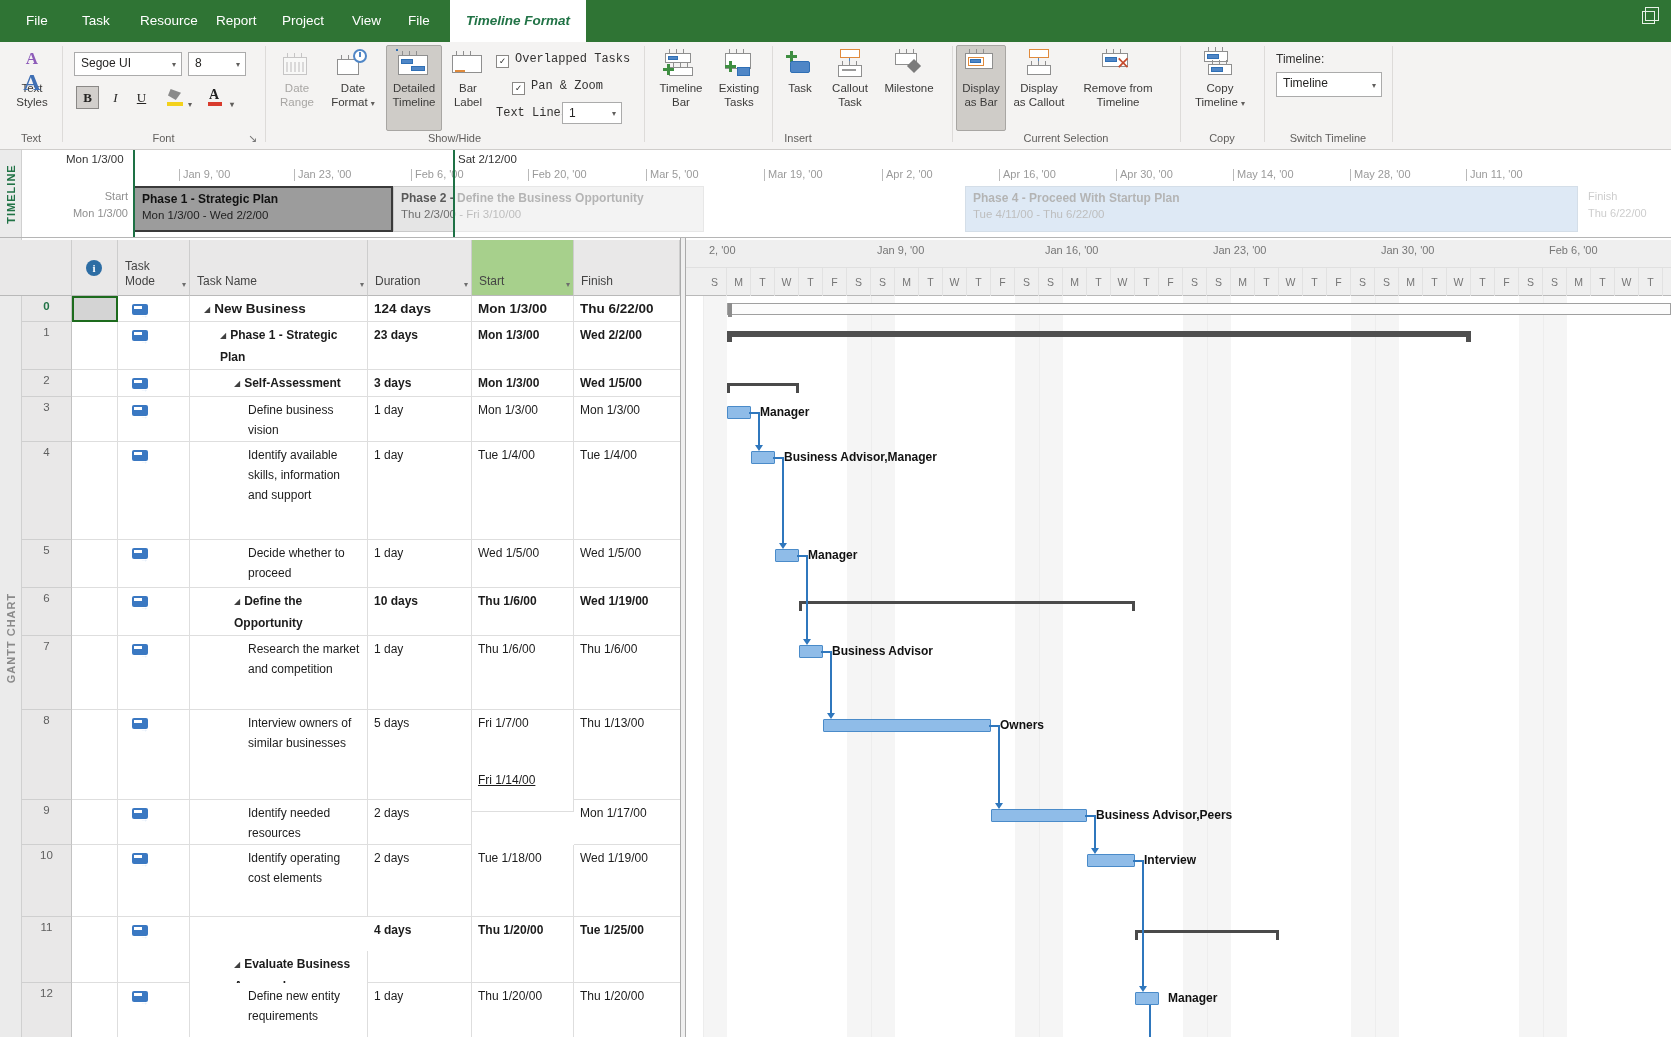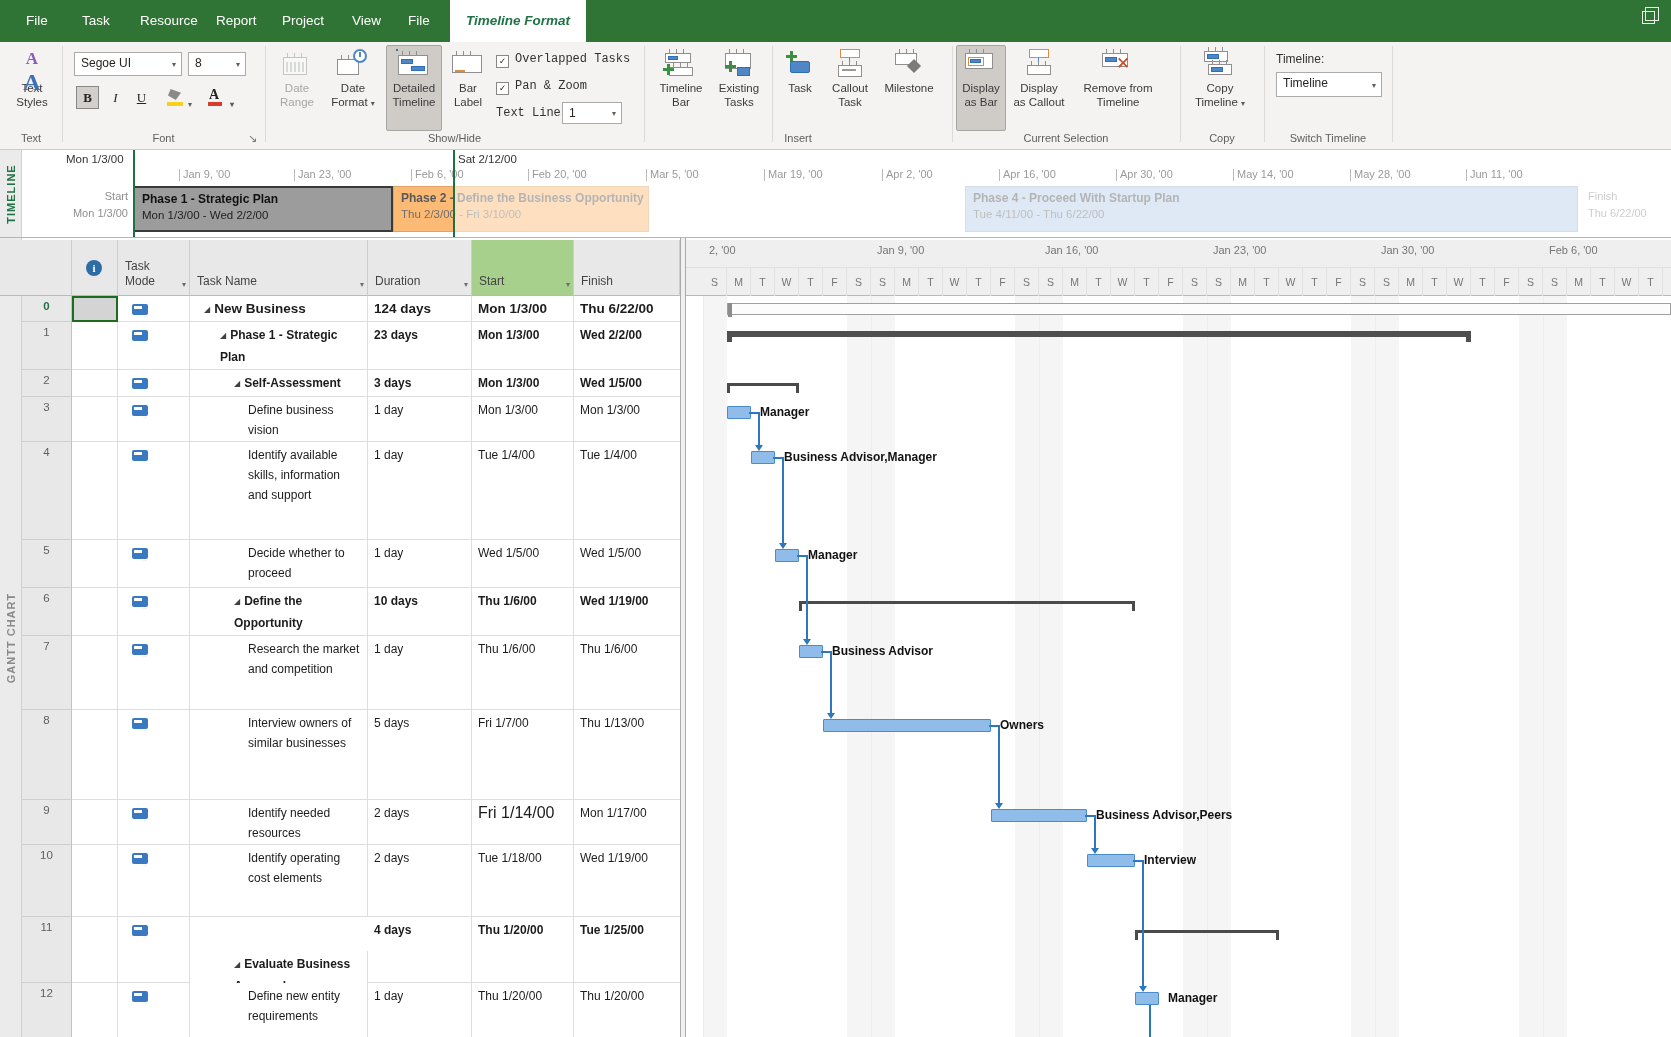--- a/index.html
+++ b/index.html
@@ -187,21 +187,21 @@
           <div class="card" style="left: 2px; top: 6px; width: 30px; height: 18px;">
             <div style="position: absolute; left: 2px; top: 14px; width: 10px; height: 2px; background: rgb(224, 138, 60);"></div>
           </div>
         </div>
         <div class="lbl">
           <div>Bar</div>
           <div>Label</div>
         </div>
       </div>
       <div class="chk" style="left: 496px; top: 10px;"><span class="box">✓</span>Overlapped Tasks</div>
-      <div class="chk" style="left: 496px; top: 37px;"><span class="box">✓</span>Pan &amp; Zoom</div>
+      <div class="chk" style="left: 512px; top: 37px;"><span class="box">✓</span>Pan &amp; Zoom</div>
       <div class="chk" style="left: 496px; top: 64px;">Text Lines:</div>
       <div class="combo" style="left: 562px; top: 60px; width: 60px; height: 22px;">1<span class="arr">▾</span></div>
       <div class="bigbtn" style="left: 652px; width: 58px;">
         <div class="ic">
           <div class="card" style="left: 2px; top: 4px; width: 26px; height: 10px;">
             <div class="bluebar" style="left: 2px; top: 2px; width: 10px; height: 4px;"></div>
           </div>
           <div class="card" style="left: 6px; top: 18px; width: 24px; height: 9px;"></div>
           <div class="greenplus" style="left: 0px; top: 15px;"></div>
         </div>
@@ -328,21 +328,21 @@
         <div>Mon 1/3/00</div>
       </div>
       <div class="caplbl" style="left: 1588px;">
         <div>Finish</div>
         <div>Thu 6/22/00</div>
       </div>
       <div class="phase" style="left: 133px; width: 260px; background: rgb(156, 156, 156); border: 2px solid rgb(58, 58, 58);">
         <div class="pn" style="color: rgb(17, 17, 17);">Phase 1 - Strategic Plan</div>
         <div class="pd" style="color: rgb(34, 34, 34);">Mon 1/3/00 - Wed 2/2/00</div>
       </div>
-      <div class="phase" style="left: 393px; width: 256px; background: #fdba74; border: 1px solid rgba(0, 0, 0, 0.12);">
+      <div class="phase" style="left: 393px; width: 311px; background: #e5e5e5; border: 1px solid rgba(0, 0, 0, 0.12);">
         <div class="pn" style="color: rgb(89, 89, 89);">Phase 2 - Define the Business Opportunity</div>
         <div class="pd" style="color: rgb(110, 110, 110);">Thu 2/3/00 - Fri 3/10/00</div>
       </div>
       <div class="phase" style="left: 965px; width: 613px; background: rgb(181, 207, 233); border: 1px solid rgba(0, 0, 0, 0.12);">
         <div class="pn" style="color: rgb(89, 89, 89);">Phase 4 - Proceed With Startup Plan</div>
         <div class="pd" style="color: rgb(110, 110, 110);">Tue 4/11/00 - Thu 6/22/00</div>
       </div>
       <div style="position: absolute; left: 453px; top: 35px; width: 1218px; height: 48px; background: rgba(255, 255, 255, 0.55);"></div>
       <div class="greenline" style="left: 133px;"></div>
       <div class="greenline" style="left: 453px;"></div>
@@ -468,21 +468,21 @@
       <div class="cell" style="left: 368px; width: 104px; top: 710px; height: 90px; font-weight: normal; font-size: 12px;">5 days</div>
       <div class="cell" style="left: 472px; width: 102px; top: 710px; height: 90px; font-weight: normal; font-size: 12px;">Fri 1/7/00</div>
       <div class="cell" style="left: 574px; width: 106px; top: 710px; height: 90px; font-weight: normal; font-size: 12px; border-right: none;">Thu 1/13/00</div>
       <div class="numcell" style="top: 800px; height: 45px;">9</div>
       <div class="cell" style="left: 72px; width: 46px; top: 800px; height: 45px;"></div>
       <div class="cell" style="left: 118px; width: 72px; top: 800px; height: 45px;">
         <div class="modeicon"></div>
       </div>
       <div class="cell" style="left: 190px; width: 178px; top: 800px; height: 45px; padding-left: 58px; font-weight: normal; font-size: 12px;">Identify needed resources</div>
       <div class="cell" style="left: 368px; width: 104px; top: 800px; height: 45px; font-weight: normal; font-size: 12px;">2 days</div>
-      <div class="cell" style="left: 472px; width: 102px; top: 800px; height: 45px; font-weight: normal; font-size: 16px;">Fri 1/14/00</div>
+      <div class="cell" style="left: 472px; width: 102px; top: 767px; height: 45px; font-weight: normal; font-size: 12px; text-decoration: underline;">Fri 1/14/00</div>
       <div class="cell" style="left: 574px; width: 106px; top: 800px; height: 45px; font-weight: normal; font-size: 12px; border-right: none;">Mon 1/17/00</div>
       <div class="numcell" style="top: 845px; height: 72px;">10</div>
       <div class="cell" style="left: 72px; width: 46px; top: 845px; height: 72px;"></div>
       <div class="cell" style="left: 118px; width: 72px; top: 845px; height: 72px;">
         <div class="modeicon"></div>
       </div>
       <div class="cell" style="left: 190px; width: 178px; top: 845px; height: 72px; padding-left: 58px; font-weight: normal; font-size: 12px;">Identify operating cost elements</div>
       <div class="cell" style="left: 368px; width: 104px; top: 845px; height: 72px; font-weight: normal; font-size: 12px;">2 days</div>
       <div class="cell" style="left: 472px; width: 102px; top: 845px; height: 72px; font-weight: normal; font-size: 12px;">Tue 1/18/00</div>
       <div class="cell" style="left: 574px; width: 106px; top: 845px; height: 72px; font-weight: normal; font-size: 12px; border-right: none;">Wed 1/19/00</div>

